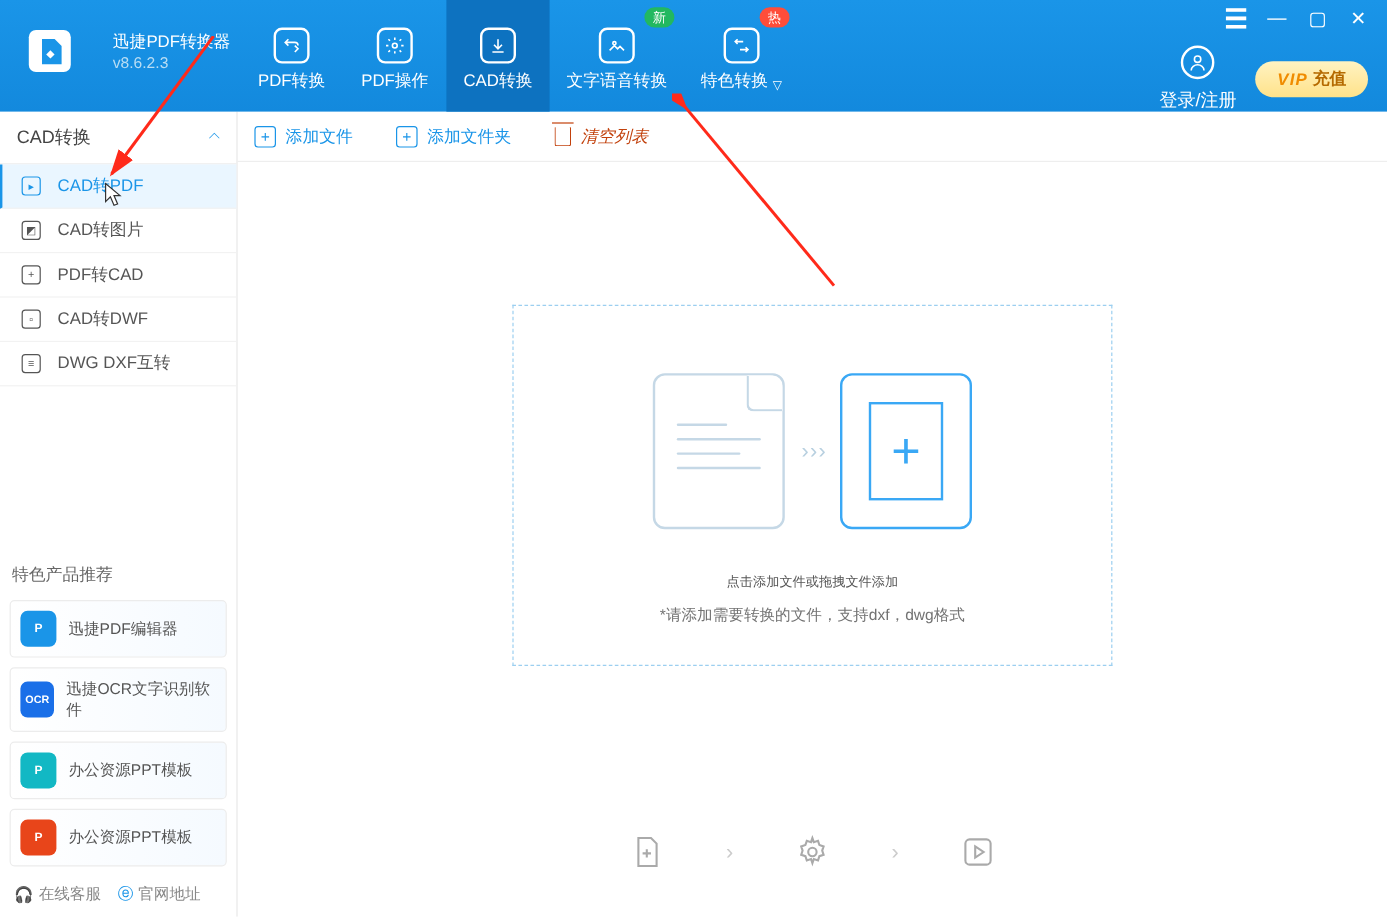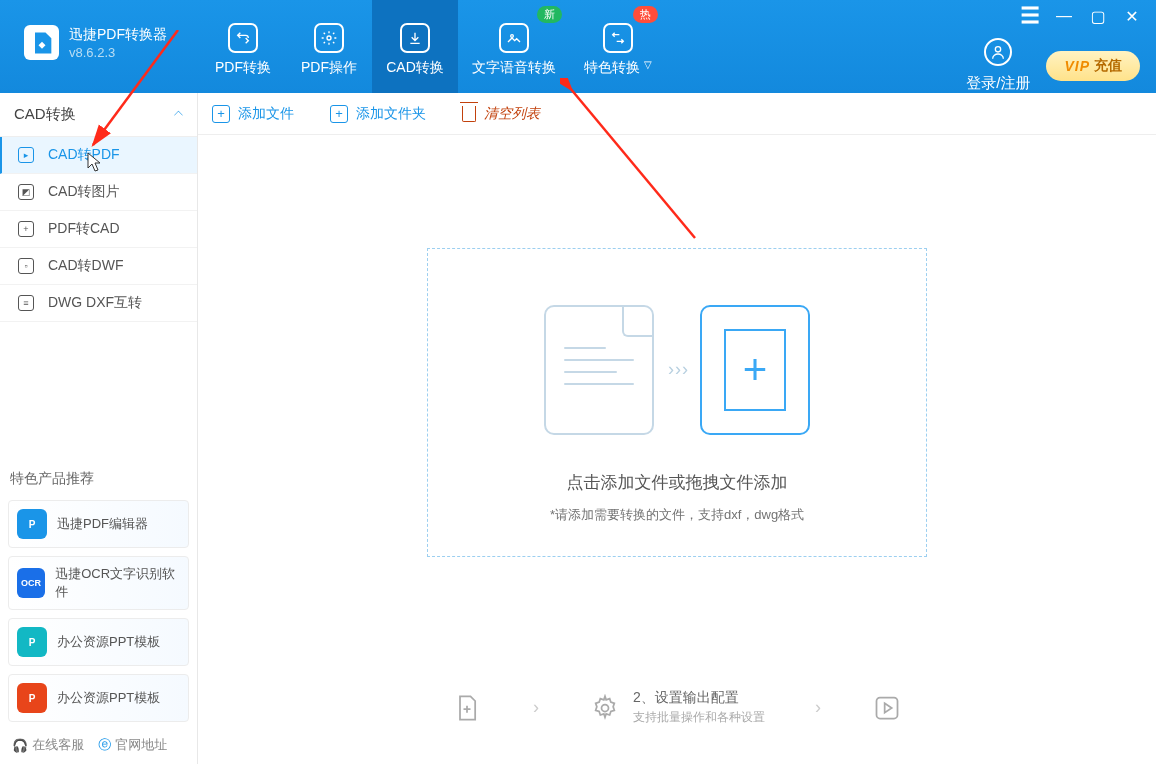--- a/index.html
+++ b/index.html
@@ -6,21 +6,21 @@
 body { width: 1156px; height: 764px; background: #fff; overflow: hidden; position: relative; }
 
 .header {
   height: 93px;
   background: linear-gradient(to bottom, #1a95e8, #1389dd);
   display: flex;
   align-items: flex-start;
   color: #fff;
   position: relative;
 }
-.logo-area { display: flex; padding: 25px 0 0 24px; width: 200px; }
+.logo-area { display: flex; padding: 25px 0 0 24px; width: 200px; gap: 25px; }
 .logo-box { width: 35px; height: 35px; background: #fff; border-radius: 6px; display: flex; align-items: center; justify-content: center; margin-right: 10px; }
 .logo-box svg { width: 28px; height: 28px; }
 .app-title { font-size: 14px; line-height: 1.4; }
 .app-ver { font-size: 13px; color: #b8ddf4; }
 
 .tabs { display: flex; align-items: flex-end; height: 93px; }
 .tab { display: flex; flex-direction: column; align-items: center; justify-content: center; padding: 18px 14px 12px; cursor: pointer; height: 93px; position: relative; min-width: 86px; }
 .tab.active { background: #0d72c0; }
 .tab-icon { width: 30px; height: 30px; border: 2px solid #fff; border-radius: 7px; display: flex; align-items: center; justify-content: center; margin-bottom: 6px; }
 .tab-label { font-size: 14px; white-space: nowrap; }
@@ -65,21 +65,21 @@
 .dropzone { border: 1.5px dashed #9ccff0; width: 500px; padding: 56px 30px 32px; text-align: center; }
 .dz-icons { display: flex; align-items: center; justify-content: center; gap: 14px; margin-bottom: 36px; }
 .dz-card { width: 110px; height: 130px; border: 2px solid #c5d8e6; border-radius: 10px; position: relative; background: #fff; }
 .dz-card.src::before { content: ''; position: absolute; top: 0; right: 0; width: 28px; height: 28px; border-left: 2px solid #c5d8e6; border-bottom: 2px solid #c5d8e6; background: #fff; border-radius: 0 10px 0 6px; }
 .dz-card.src .lines { position: absolute; top: 40px; left: 18px; right: 18px; }
 .dz-card.src .lines div { height: 2px; background: #c5d8e6; margin-bottom: 10px; border-radius: 1px; }
 .dz-card.src .lines div:nth-child(1){width:60%} .dz-card.src .lines div:nth-child(3){width:75%}
 .dz-card.dst { border-color: #3aa8f5; }
 .dz-inner { position: absolute; inset: 22px; border: 2px solid #3aa8f5; display: flex; align-items: center; justify-content: center; font-size: 42px; color: #3aa8f5; font-weight: 200; }
 .dz-arrows { color: #b8d0e0; font-size: 18px; letter-spacing: -2px; }
-.dz-title { font-size: 17px; color: #555; margin-bottom: 12px; }
+.dz-title { font-size: 11px; color: #555; margin-bottom: 12px; }
 .dz-hint { font-size: 13px; color: #737373; }
 
 .steps { display: flex; align-items: center; justify-content: center; gap: 50px; padding: 20px 0 38px; }
 .step { display: flex; align-items: center; gap: 12px; }
 .step-icon { width: 32px; height: 32px; color: #999; display: flex; align-items: center; justify-content: center; }
 .step-text .t1 { font-size: 14px; color: #666; }
 .step-text .t2 { font-size: 12px; color: #aaa; margin-top: 2px; }
 .step-sep { color: #ccc; font-size: 18px; }
 
 .arrow-annotation { position: absolute; pointer-events: none; z-index: 100; }
@@ -141,21 +141,21 @@
         </div>
       <div class="tab-label">文字语音转换</div>
     </div>
     <div class="tab">
       <div class="tab-badge hot">热</div>
       <div class="tab-icon">
           <svg width="16" height="16" viewBox="0 0 24 24" stroke="#fff" fill="none" stroke-width="2">
             <path d="M7 4l-3 3 3 3M4 7h10M17 20l3-3-3-3M20 17H10"></path>
           </svg>
         </div>
-      <div style="display:flex;align-items:flex-start">
+      <div style="display:flex;align-items:flex-end">
         <div class="tab-label">特色转换</div>
         <span class="tab-caret">▽</span>
       </div>
     </div>
   </div>
 
   <div class="header-right">
     <div class="win-controls">
       <div class="win-btn menu-btn">☰</div>
       <div class="win-btn">—</div>
@@ -286,24 +286,20 @@
           </div>
       </div>
       <div class="step-sep">›</div>
       <div class="step">
         <div class="step-icon">
             <svg width="28" height="28" viewBox="0 0 24 24" stroke="#aaa" fill="none" stroke-width="1.5">
               <circle cx="12" cy="12" r="3"></circle>
               <path d="M12 2l1 3 3-1 1 3 3 1-1 3 1 3-3 1-1 3-3-1-1 3-1-3-3 1-1-3-3-1 1-3-1-3 3-1 1-3 3 1z"></path>
             </svg>
           </div>
-        <div class="step-text">
-          <div class="t1">2、设置输出配置</div>
-          <div class="t2">支持批量操作和各种设置</div>
-        </div>
       </div>
       <div class="step-sep">›</div>
       <div class="step">
         <div class="step-icon">
             <svg width="28" height="28" viewBox="0 0 24 24" stroke="#aaa" fill="none" stroke-width="1.5">
               <rect x="3" y="3" width="18" height="18" rx="3"></rect>
               <path d="M10 8l6 4-6 4z"></path>
             </svg>
           </div>
       </div>

